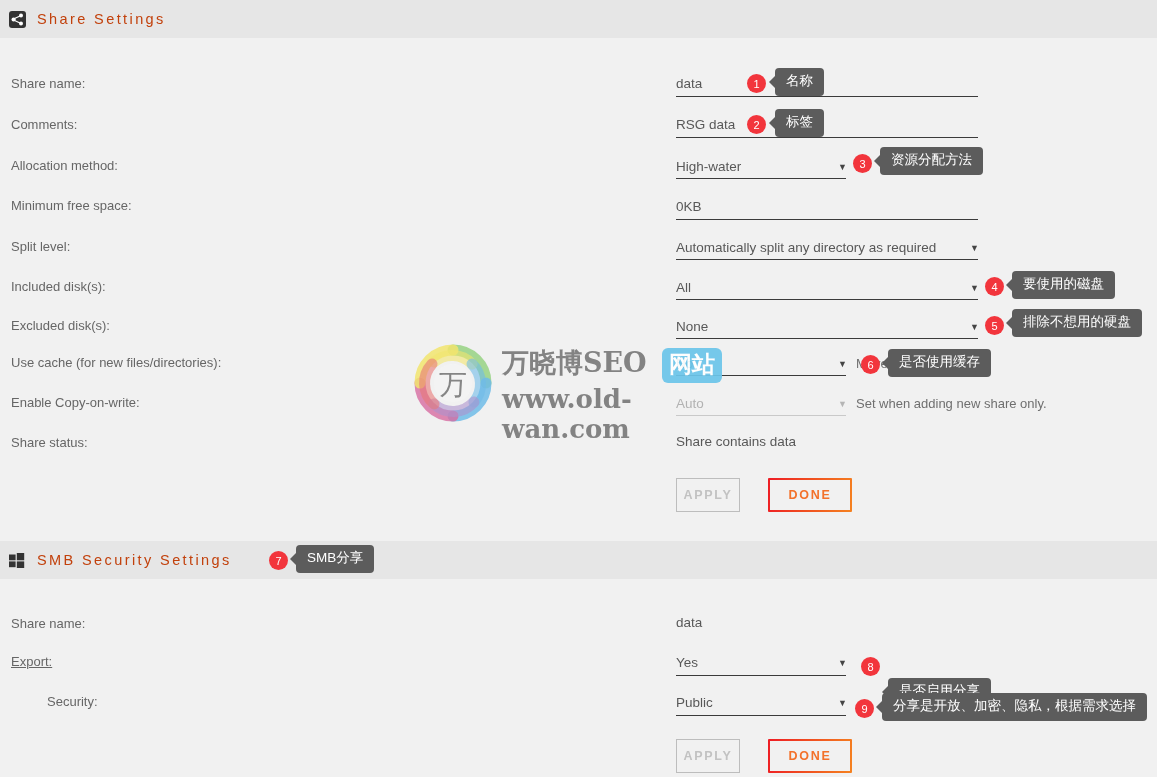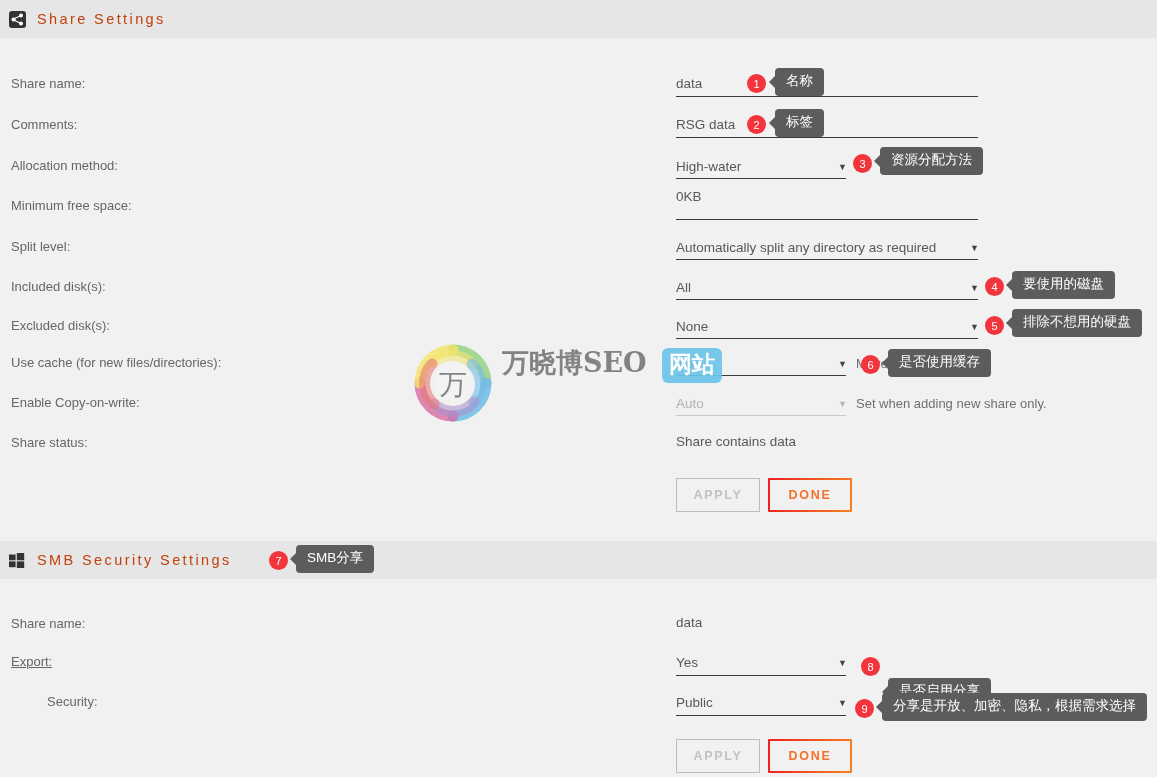--- a/index.html
+++ b/index.html
@@ -89,21 +89,21 @@
     box-sizing: border-box;
     display: flex;
     align-items: center;
     justify-content: center;
     font-size: 12.5px;
     letter-spacing: 1.7px;
     font-weight: bold;
     background: #f1f1f1;
   }
   .btn-apply {
-    width: 84px;
+    width: 64px;
     border: 1px solid #bdbdbd;
     color: #c2c2c2;
   }
   .btn-done {
     width: 84px;
     color: #f3712a;
     border: 2px solid transparent;
     border-radius: 1px;
     background:
       linear-gradient(#f1f1f1, #f1f1f1) padding-box,
@@ -208,21 +208,21 @@
 <div class="value" style="top:76px;">data</div>
 <div class="line" style="top:96px;  width:302px;"></div>
 
 <div class="value" style="top:117px;">RSG data</div>
 <div class="line" style="top:137px; width:302px;"></div>
 
 <div class="value" style="top:159px;">High-water</div>
 <span class="caret" style="left:838px; top:163px;">▼</span>
 <div class="line" style="top:178px; width:170px;"></div>
 
-<div class="value" style="top:189px;">0KB</div>
+<div class="value" style="top:199px;">0KB</div>
 <div class="line" style="top:219px; width:302px;"></div>
 
 <div class="value" style="top:240px;">Automatically split any directory as required</div>
 <span class="caret" style="left:970px; top:244px;">▼</span>
 <div class="line" style="top:259px; width:302px;"></div>
 
 <div class="value" style="top:280px;">All</div>
 <span class="caret" style="left:970px; top:284px;">▼</span>
 <div class="line" style="top:299px; width:302px;"></div>
 
@@ -284,20 +284,21 @@
       <path d="M22 20 A28 28 0 0 1 60 22" stroke="#f2e465" opacity=".6"></path>
       <path d="M60 22 A28 28 0 0 1 62 60" stroke="#66b8e8" opacity=".6"></path>
       <path d="M62 60 A28 28 0 0 1 22 62" stroke="#a98ccb" opacity=".6"></path>
       <path d="M22 62 A28 28 0 0 1 20 22" stroke="#e8706e" opacity=".6"></path>
     </g>
     <circle cx="41" cy="41" r="19" fill="#f4f4f4"></circle>
     <text x="41" y="52" font-family="DejaVu Serif, serif" font-size="28" fill="#7d7d7d" text-anchor="middle">万</text>
   </svg>
   <div class="wm-text1">万晓博SEO</div>
   <div class="wm-badge">网站</div>
+  <div class="wm-text2">www.old-wan.com</div>
 </div>
 
 <div class="badge" style="left:747px; top:74px;">1</div>
 <div class="tip" style="left:775px; top:68px;">名称</div>
 
 <div class="badge" style="left:747px; top:115px;">2</div>
 <div class="tip" style="left:775px; top:109px;">标签</div>
 
 <div class="badge" style="left:853px; top:154px;">3</div>
 <div class="tip" style="left:880px; top:147px;">资源分配方法</div>

